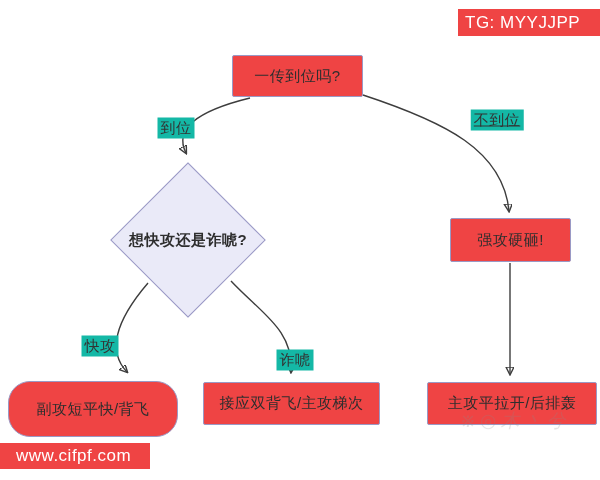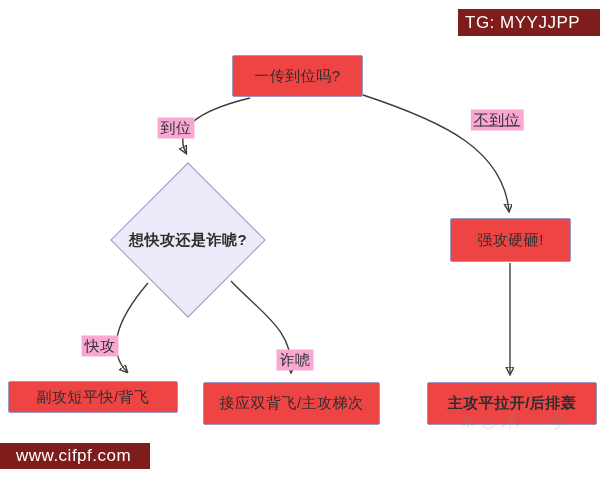--- a/index.html
+++ b/index.html
@@ -30,30 +30,30 @@
     transform:rotate(45deg);
     box-sizing:border-box;
   }
   .diamond-label{
     position:absolute;left:108px;top:228px;width:160px;height:24px;
     display:flex;align-items:center;justify-content:center;
     font-size:15px;color:#2e2e2e;letter-spacing:0.5px;font-weight:bold;
   }
   .edge-label{
     position:absolute;
-    background:#f9a8d4;
+    background:#14b8a6;
     padding:1px 3px;
     font-size:15px;color:#333;
     white-space:nowrap;
     transform:translate(-50%,-50%);
     letter-spacing:0.5px;
   }
   .banner{
     position:absolute;
-    background:#7f1d1d;
+    background:#ef4444;
     color:#ffffff;
     display:flex;align-items:center;
     font-size:17px;
     letter-spacing:0.5px;
   }
   .banner-top-right{left:458px;top:9px;width:142px;height:27px;padding-left:7px;box-sizing:border-box;}
   .banner-bottom-left{left:0;top:443px;width:150px;height:26px;padding-left:16px;box-sizing:border-box;}
   .watermark{
     position:absolute;left:460px;top:408px;width:140px;
     font-size:19px;color:#8a8a8a;opacity:0.22;
@@ -78,25 +78,25 @@
     <path d="M 510 263 L 510 374" marker-end="url(#arrow)"></path>
   </svg>
 
   <div class="node" style="left:232px;top:55px;width:131px;height:42px;">一传到位吗?</div>
 
   <div class="diamond-shape"></div>
   <div class="diamond-label">想快攻还是诈唬?</div>
 
   <div class="node" style="left:450px;top:218px;width:121px;height:44px;">强攻硬砸!</div>
 
-  <div class="node" style="left:8px;top:381px;width:170px;height:32px;">副攻短平快/背飞</div>
+  <div class="node" style="left:8px;top:381px;width:170px;height:56px;border-radius:22px;">副攻短平快/背飞</div>
 
   <div class="node" style="left:203px;top:382px;width:177px;height:43px;">接应双背飞/主攻梯次</div>
 
-  <div class="node" style="left:427px;top:382px;width:170px;height:43px;font-weight:bold;">主攻平拉开/后排轰</div>
+  <div class="node" style="left:427px;top:382px;width:170px;height:43px;">主攻平拉开/后排轰</div>
 
   <div class="edge-label" style="left:176px;top:128px;">到位</div>
 
   <div class="edge-label" style="left:497px;top:120px;text-decoration:underline;">不到位</div>
 
   <div class="edge-label" style="left:100px;top:346px;">快攻</div>
 
   <div class="edge-label" style="left:295px;top:360px;">诈唬</div>
 
   <div class="banner banner-top-right">TG: MYYJJPP</div>

